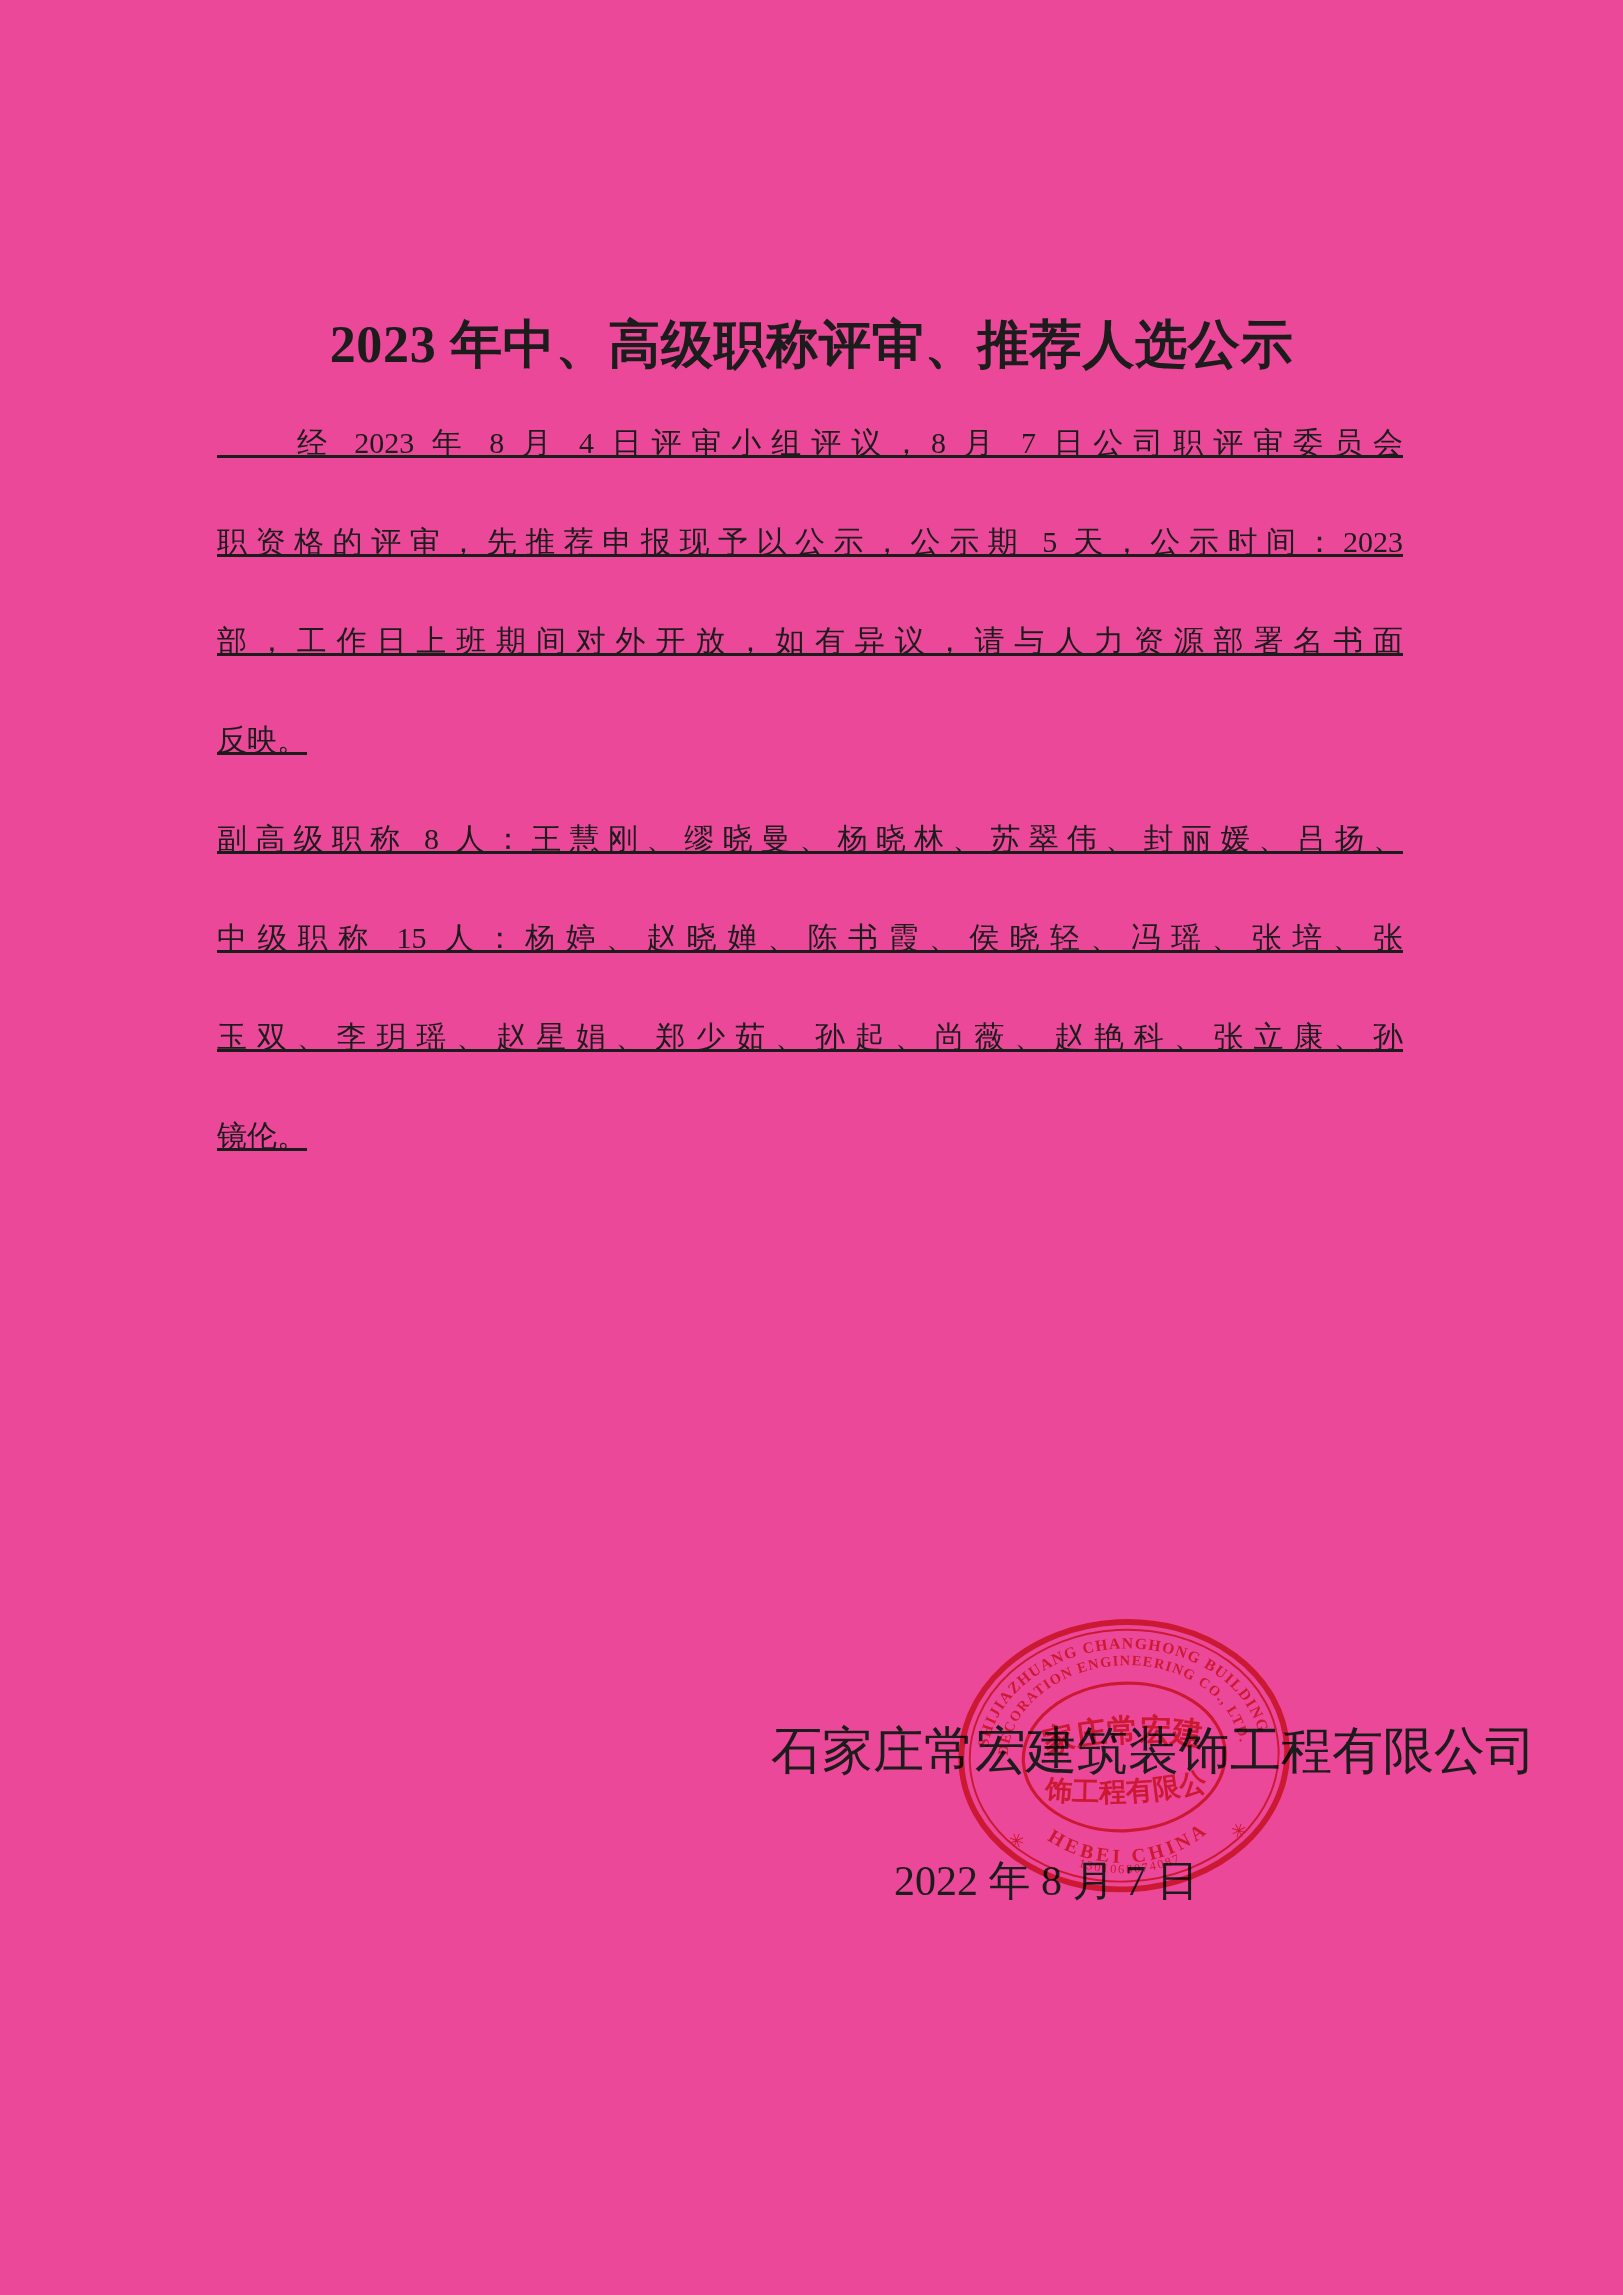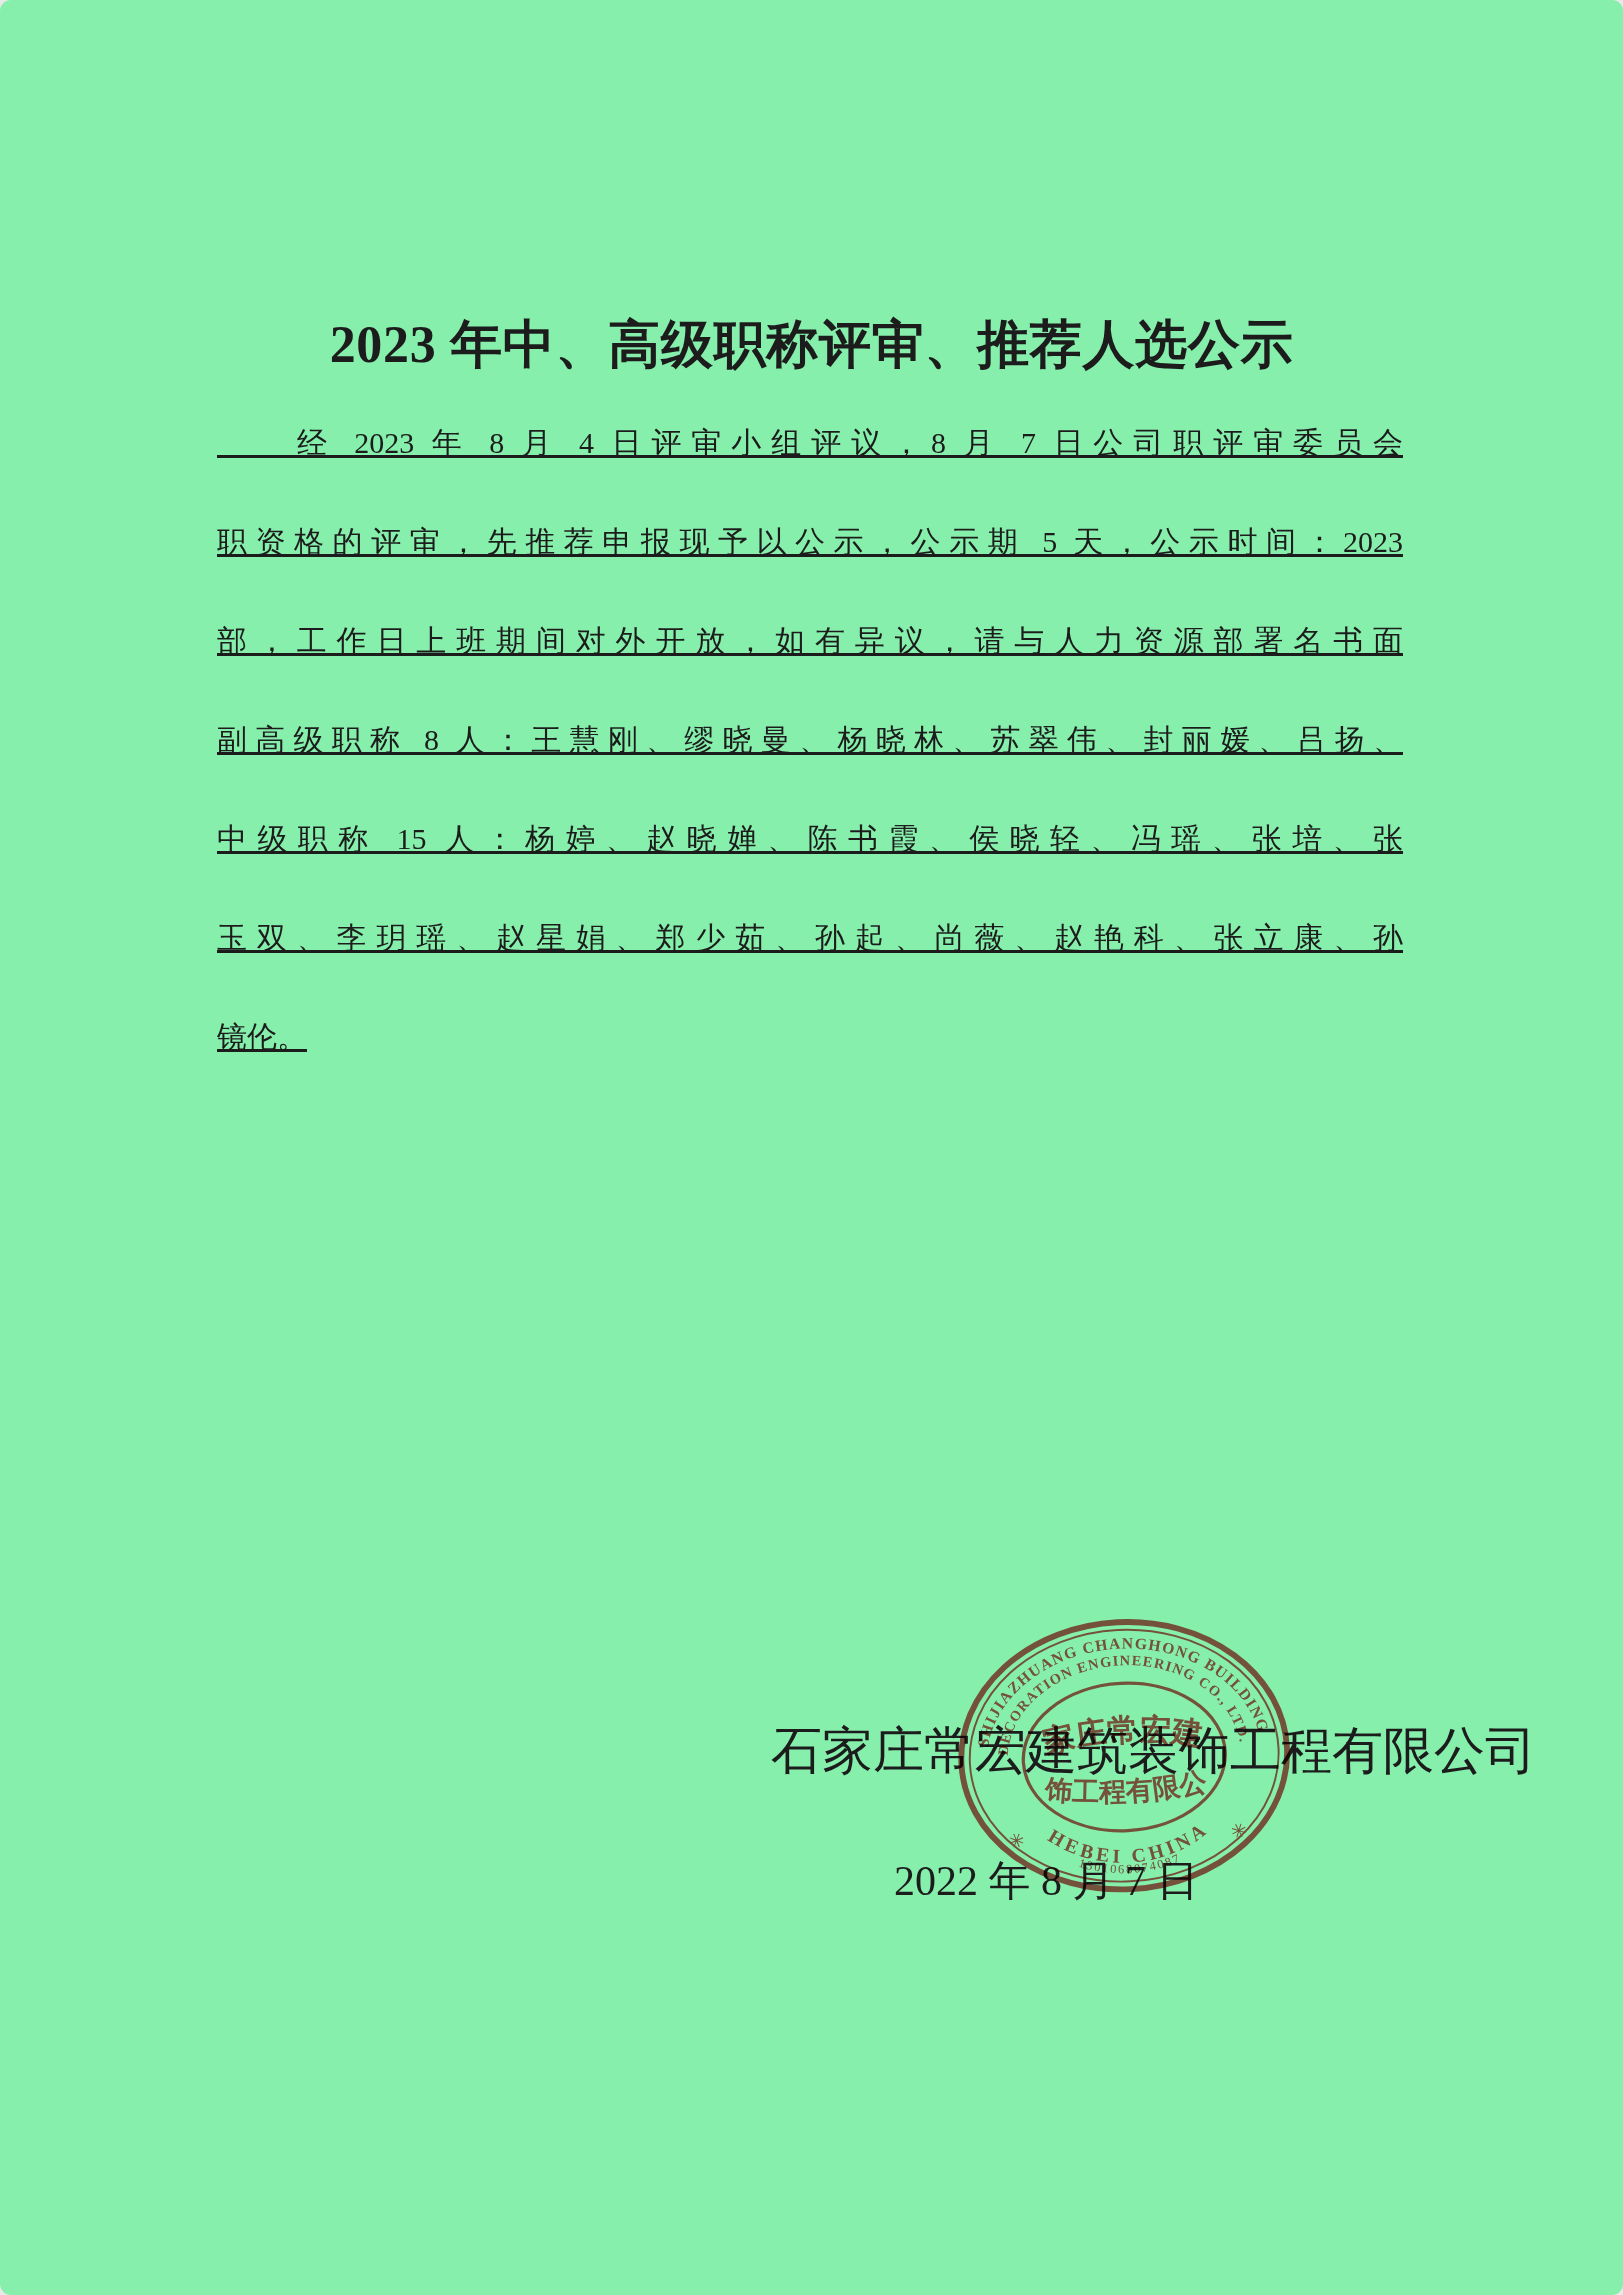--- a/index.html
+++ b/index.html
@@ -1,24 +1,23 @@
 <!DOCTYPE html>
 <html style="font-size:10.5px"><head>
 <meta charset="utf-8">
 <style>
   html,body{margin:0;padding:0;background:#e8e8e8;}
   .page{
     position:relative;
     width:1623px;
     height:2295px;
-    background:#86efac;
+    background:#ec4899;
     overflow:hidden;
     font-family:"Liberation Serif","DejaVu Serif",serif;
     color:#1c1c1c;
-    border-radius:11px;
   }
   .doc-title{
     position:absolute;
     left:0; top:275px;
     width:100%;
     text-align:center;
     font-size:52px;
     font-weight:700;
     letter-spacing:0.7px;
     white-space:pre;
@@ -81,20 +80,21 @@
 <body>
 
 <div class="page">
 
   <h1 class="doc-title">2023 年中、高级职称评审、推荐人选公示</h1>
 
   <div class="body-block">
     <div class="line justify">　　经 2023 年 8 月 4 日评审小组评议，8 月 7 日公司职评审委员会</div>
     <div class="line justify">职资格的评审，先推荐申报现予以公示，公示期 5 天，公示时间：2023</div>
     <div class="line justify">部，工作日上班期间对外开放，如有异议，请与人力资源部署名书面</div>
+    <div class="line">反映。</div>
     <div class="line justify">副高级职称 8 人：王慧刚、缪晓曼、杨晓林、苏翠伟、封丽媛、吕扬、</div>
     <div class="line justify">中级职称 15 人：杨婷、赵晓婵、陈书霞、侯晓轻、冯瑶、张培、张</div>
     <div class="line justify">玉双、李玥瑶、赵星娟、郑少茹、孙起、尚薇、赵艳科、张立康、孙</div>
     <div class="line">镜伦。</div>
   </div>
 
   <div class="signature">石家庄常宏建筑装饰工程有限公司</div>
   <div class="sig-date">2022 年 8 月 7 日</div>
 
   <div class="seal">

